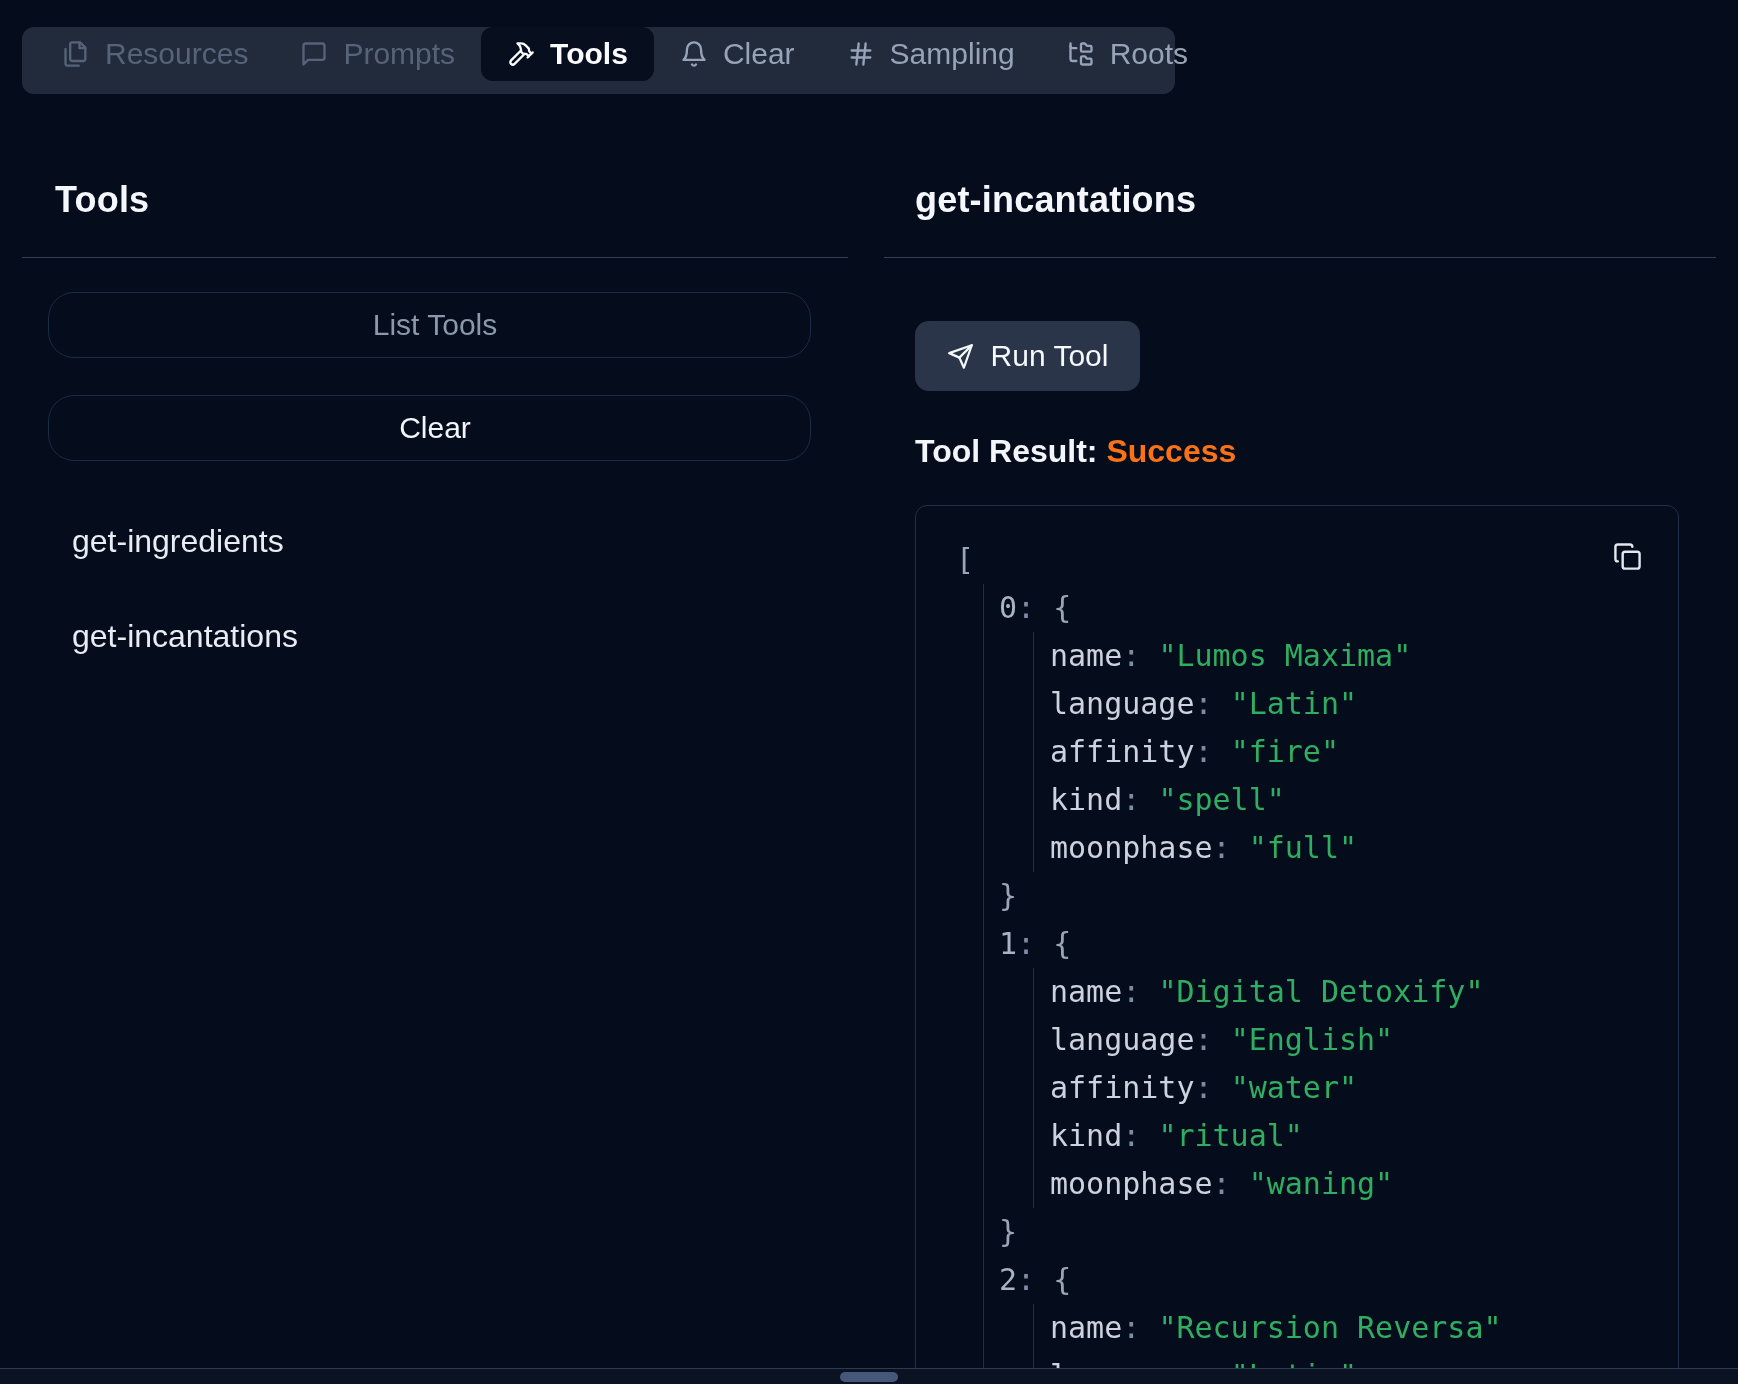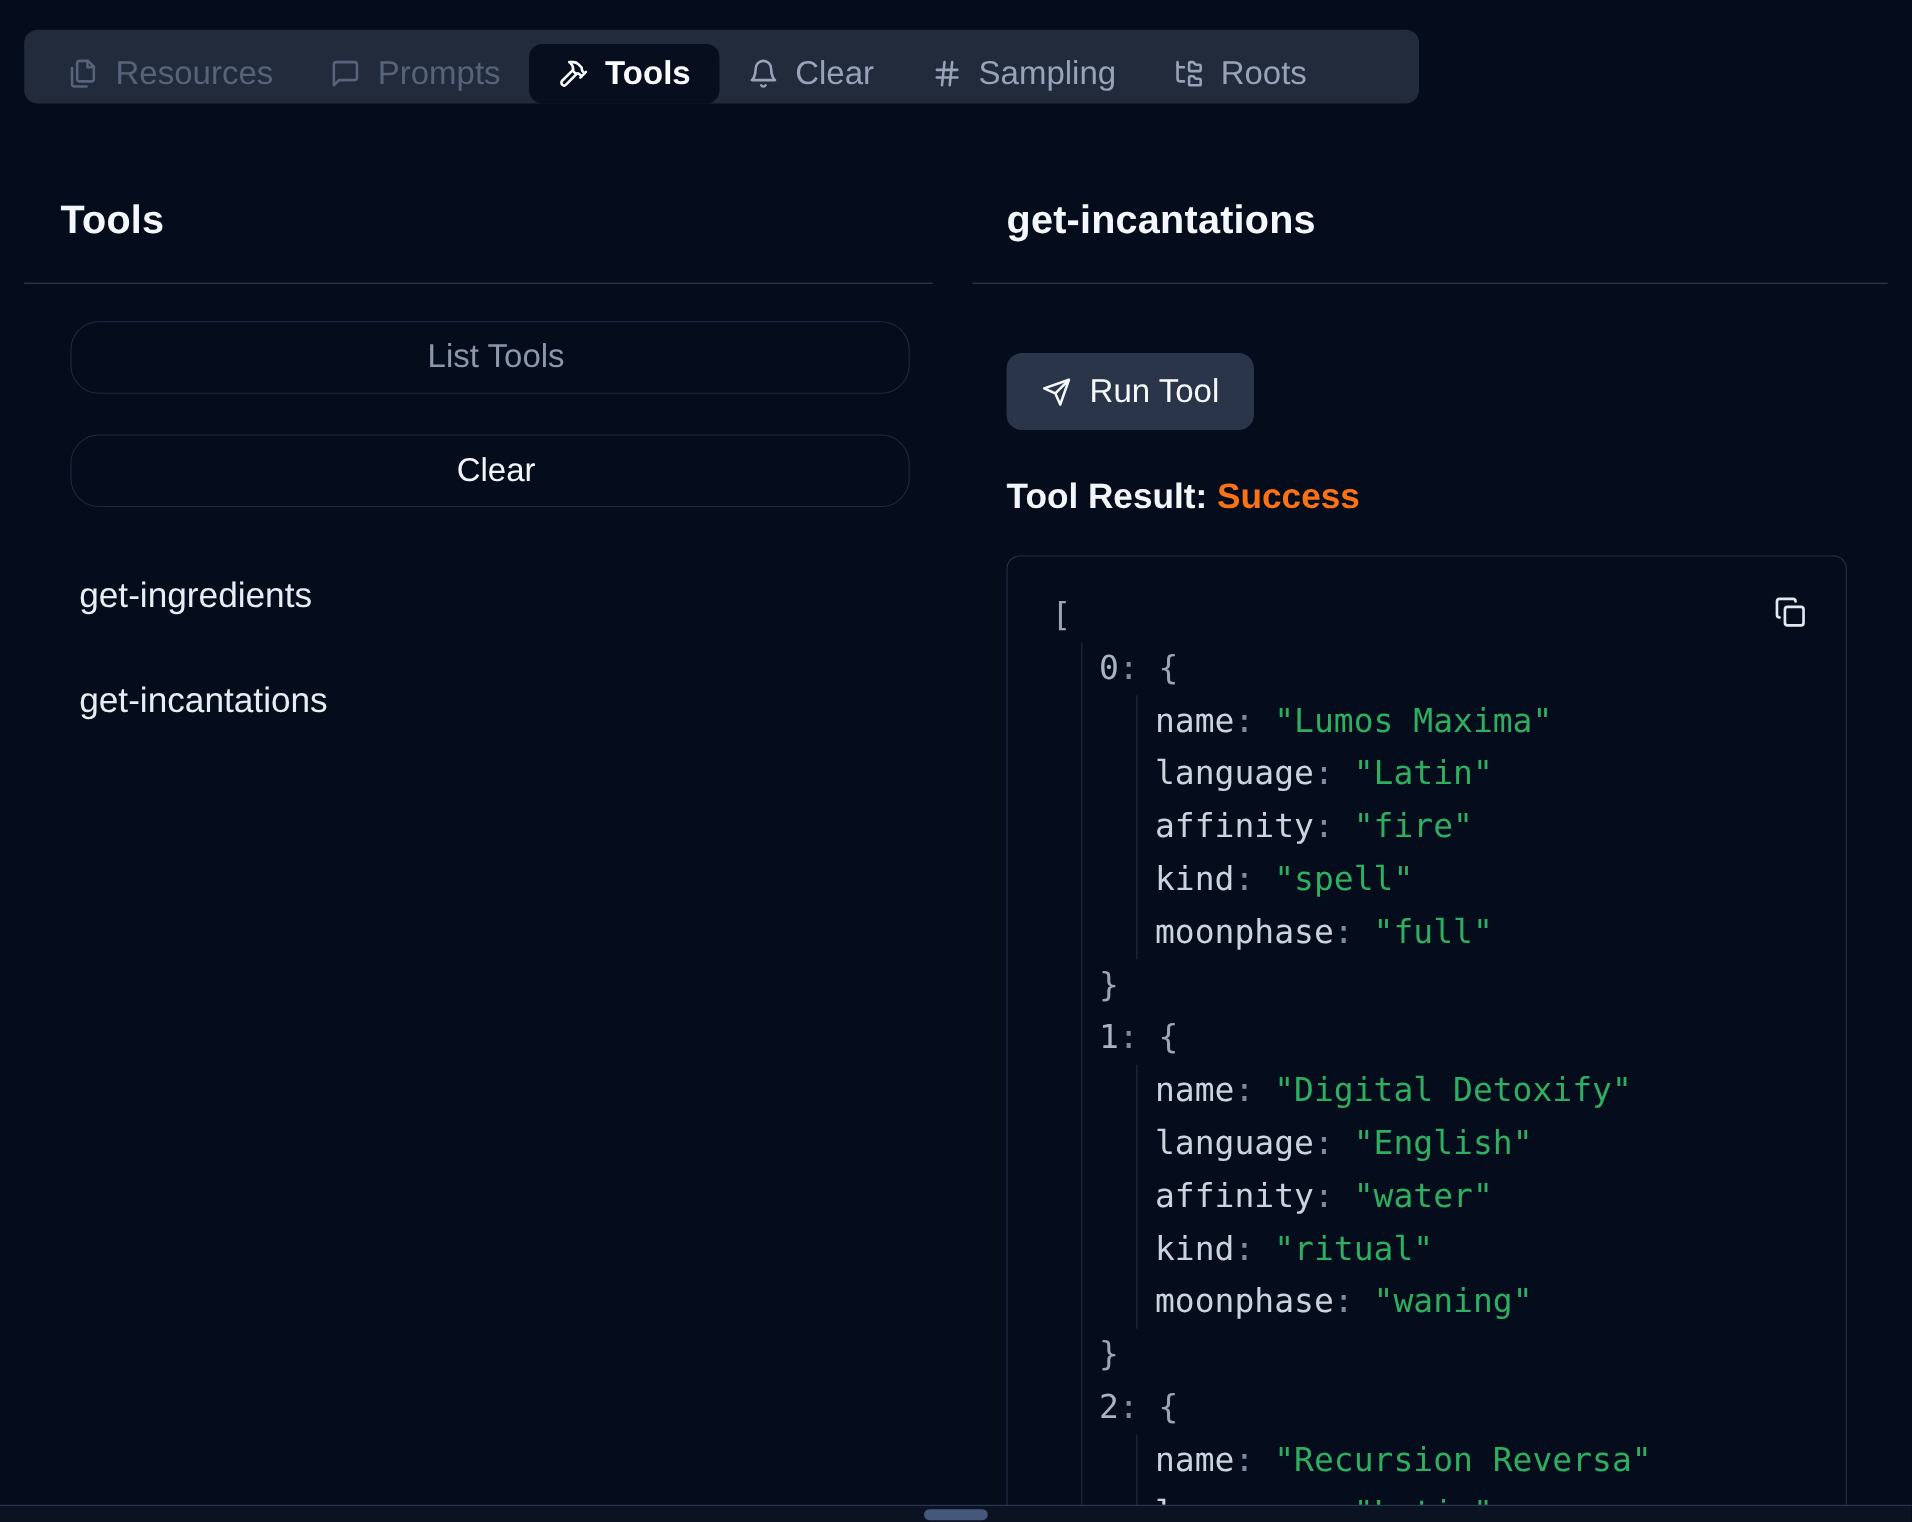--- a/index.html
+++ b/index.html
@@ -8,23 +8,23 @@
     position: relative; overflow: hidden;
     background: #050c1b;
     font-family: "Liberation Sans", sans-serif;
     -webkit-font-smoothing: antialiased;
   }
   svg { display: block; }
 
   
   .nav {
     position: absolute; left: 22px; top: 27px;
-    width: 1268px; height: 67px;
+    width: 1153px; height: 67px;
     background: #222b3c; border-radius: 12px;
-    display: flex; align-items: flex-end;
+    display: flex; align-items: flex-start;
     padding: 0 14px; box-sizing: border-box;
   }
   .tab {
     display: flex; align-items: center; gap: 15px;
     padding: 0 26px; height: 54px; border-radius: 12px;
     font-size: 30px; font-weight: 500; color: #96a3b8;
     cursor: pointer; white-space: nowrap;
   }
   .tab svg { width: 28px; height: 28px; }
   .tab.disabled { color: #566379; }
@@ -35,21 +35,21 @@
   .panel-right { position: absolute; left: 884px; top: 94px; width: 832px; }
   h2.panel-title {
     margin: 84px 0 0 33px; font-size: 36px; line-height: 44px;
     font-weight: 700; color: #f4f7fb; letter-spacing: .2px;
   }
   .panel-right h2.panel-title { margin-left: 31px; }
   .divider { height: 0; border-bottom: 1px solid #343f56; margin-top: 35px; }
 
   
   .btn {
-    box-sizing: border-box; margin-left: 42px; width: 763px; height: 66px;
+    box-sizing: border-box; margin-left: 26px; width: 763px; height: 66px;
     border: 1px solid #1d2a44; border-radius: 26px; background: transparent;
     display: flex; align-items: center; justify-content: center;
     font-size: 30px; font-weight: 500; cursor: pointer;
     font-family: "Liberation Sans", sans-serif;
     padding-left: 17px;
   }
   .btn-list-tools { margin-top: 34px; color: #8b97ab; }
   .btn-clear { margin-top: 37px; color: #f2f5fa; }
 
   .tool-list { margin-top: 33px; }

